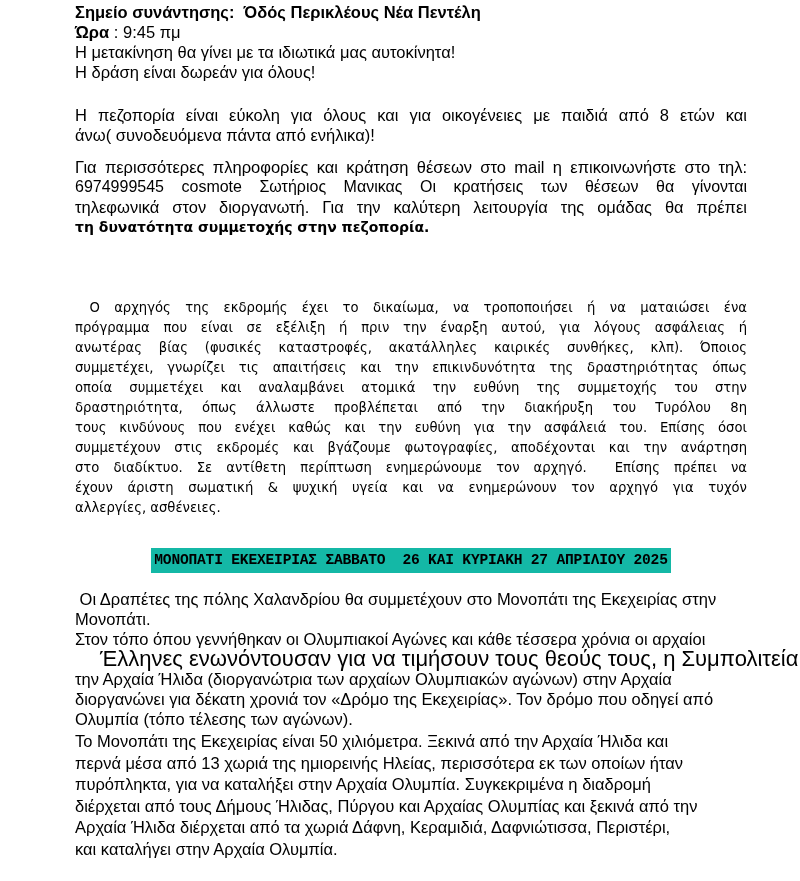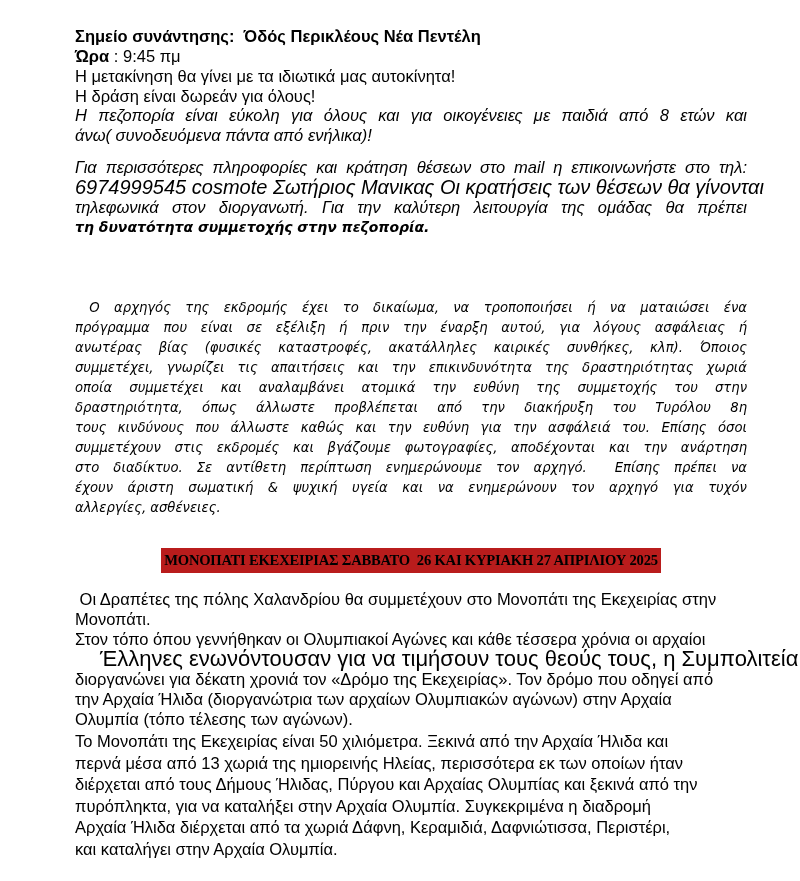--- a/index.html
+++ b/index.html
@@ -5,89 +5,89 @@
     html, body { margin: 0; padding: 0; background: #ffffff; }
     body {
       width: 800px; height: 881px; overflow: hidden; position: relative;
       color: #000000;
       font-family: "DejaVu Sans", "Liberation Sans", sans-serif;
     }
     .page { position: absolute; left: 75px; top: 0; width: 672px; }
     .line { font-size: 14px; line-height: 20px; white-space: nowrap; }
     .verd { font-family: "DejaVu Sans", sans-serif; font-size: 13.2px; line-height: 20px; }
     .narrow { font-family: "Liberation Sans", sans-serif; font-size: 16px; line-height: 20px; }
-    .just { text-align: justify; text-align-last: justify; white-space: nowrap; display: block; font-style: italic; }
+    .just { text-align: justify; text-align-last: justify; white-space: nowrap; display: block; }
     .last { text-align: left; text-align-last: left; }
     b { font-weight: bold; }
     .block { position: absolute; left: 0; width: 672px; }
     .title-wrap { position: absolute; left: 0; width: 672px; top: 548px; text-align: center; }
     .title {
-      display: inline-block; background: #b91c1c; font-weight: bold;
-      font-family: Liberation Serif, serif; font-size: 14.6px; line-height: 25px;
+      display: inline-block; background: #14b8a6; font-weight: bold;
+      font-family: Liberation Mono, monospace; font-size: 14.6px; line-height: 25px;
       padding: 0 3px; letter-spacing: -0.2px;
     }
   </style>
 </head>
 <body>
 
 <div class="page">
 
-  <div class="block" style="top:2px;margin-top:24px;">
+  <div class="block" style="top:2px;">
     <div class="line narrow" style="font-size:16.5px;">
       <b>Σημείο συνάντησης</b><b>:&nbsp; </b><b>Όδός Περικλέους Νέα Πεντέλη</b>
     </div>
     <div class="line narrow" style="font-size:16.5px;">
       <b>Ώρα</b> : <span>9:45 πμ</span>
     </div>
     <div class="line narrow" style="font-size:16.5px;">Η μετακίνηση θα γίνει με τα ιδιωτικά μας αυτοκίνητα!</div>
     <div class="line narrow" style="font-size:16.5px;">Η δράση είναι δωρεάν για όλους!</div>
   </div>
 
   <div class="block" style="top:105px;">
     <span class="line narrow just" style="font-size:16.5px;">Η πεζοπορία είναι εύκολη για όλους και για οικογένειες με παιδιά από 8 ετών και</span>
     <span class="line narrow just last" style="font-size:16.5px;">άνω( συνοδευόμενα πάντα από ενήλικα)!</span>
   </div>
 
   <div class="block" style="top:157px;">
     <span class="line narrow just" style="font-size:16.5px;">Για περισσότερες πληροφορίες και κράτηση θέσεων στο mail  η επικοινωνήστε στο τηλ:</span>
-    <span class="line narrow just" style="font-size:20px;">6974999545 cosmote Σωτήριος Μανικας Οι κρατήσεις των θέσεων θα γίνονται</span>
+    <span class="line narrow just" style="font-size:16px;">6974999545 cosmote Σωτήριος Μανικας Οι κρατήσεις των θέσεων θα γίνονται</span>
     <span class="line narrow just" style="font-size:16.5px;">τηλεφωνικά στον διοργανωτή. Για την καλύτερη λειτουργία της ομάδας θα πρέπει</span>
     <span class="line just last" style="font-size:14px;"><b>τη δυνατότητα συμμετοχής στην πεζοπορία.</b></span>
   </div>
 
   <div class="block" style="top:298px;">
     <span class="line verd just" style="white-space:pre;"> Ο αρχηγός της εκδρομής έχει το δικαίωμα, να τροποποιήσει ή να ματαιώσει ένα</span>
     <span class="line verd just">πρόγραμμα που είναι σε εξέλιξη ή πριν την έναρξη αυτού, για λόγους ασφάλειας ή</span>
     <span class="line verd just">ανωτέρας βίας (φυσικές καταστροφές, ακατάλληλες καιρικές συνθήκες, κλπ). Όποιος</span>
-    <span class="line verd just">συμμετέχει, γνωρίζει τις απαιτήσεις και την επικινδυνότητα της δραστηριότητας χωριά</span>
+    <span class="line verd just">συμμετέχει, γνωρίζει τις απαιτήσεις και την επικινδυνότητα της δραστηριότητας όπως</span>
     <span class="line verd just">οποία συμμετέχει και αναλαμβάνει ατομικά την ευθύνη της συμμετοχής του στην</span>
     <span class="line verd just">δραστηριότητα, όπως άλλωστε προβλέπεται από την διακήρυξη του Τυρόλου 8η</span>
-    <span class="line verd just">τους κινδύνους που άλλωστε καθώς και την ευθύνη για την ασφάλειά του. Επίσης όσοι</span>
+    <span class="line verd just">τους κινδύνους που ενέχει καθώς και την ευθύνη για την ασφάλειά του. Επίσης όσοι</span>
     <span class="line verd just">συμμετέχουν στις εκδρομές και βγάζουμε φωτογραφίες, αποδέχονται και την ανάρτηση</span>
     <span class="line verd just" style="white-space:pre;">στο διαδίκτυο. Σε αντίθετη περίπτωση ενημερώνουμε τον αρχηγό.  Επίσης πρέπει να</span>
     <span class="line verd just">έχουν άριστη σωματική &amp; ψυχική υγεία και να ενημερώνουν τον αρχηγό για τυχόν</span>
     <span class="line verd just last">αλλεργίες, ασθένειες.</span>
   </div>
 
   <div class="title-wrap">
     <span class="title" style="white-space:pre;">ΜΟΝΟΠΑΤΙ ΕΚΕΧΕΙΡΙΑΣ ΣΑΒΒΑΤΟ  26 ΚΑΙ ΚΥΡΙΑΚΗ 27 ΑΠΡΙΛΙΟΥ 2025</span>
   </div>
 
   <div class="block" style="top:589px;">
     <div class="line narrow" style="white-space:pre; font-size:16.5px;"> Οι Δραπέτες της πόλης Χαλανδρίου θα συμμετέχουν στο Μονοπάτι της Εκεχειρίας στην</div>
     <div class="line narrow" style="font-size:16.5px;">Μονοπάτι.</div>
     <div class="line narrow" style="font-size:16.5px;">Στον τόπο όπου γεννήθηκαν οι Ολυμπιακοί Αγώνες και κάθε τέσσερα χρόνια οι αρχαίοι</div>
     <div class="line narrow" style="font-size:22px;margin-left:25px;">Έλληνες ενωνόντουσαν για να τιμήσουν τους θεούς τους, η Συμπολιτεία Ολυμπίας</div>
+    <div class="line narrow" style="font-size:16.5px;">την Αρχαία Ήλιδα (διοργανώτρια των αρχαίων Ολυμπιακών αγώνων) στην Αρχαία</div>
     <div class="line narrow" style="font-size:16.5px;">διοργανώνει για δέκατη χρονιά τον «Δρόμο της Εκεχειρίας». Τον δρόμο που οδηγεί από</div>
-    <div class="line narrow" style="font-size:16.5px;">την Αρχαία Ήλιδα (διοργανώτρια των αρχαίων Ολυμπιακών αγώνων) στην Αρχαία</div>
     <div class="line narrow" style="font-size:16.5px;">Ολυμπία (τόπο τέλεσης των αγώνων).</div>
   </div>
 
   <div class="block" style="top:731px;">
     <div class="line narrow" style="font-size:16.5px; line-height:21.5px;">Το Μονοπάτι της Εκεχειρίας είναι 50 χιλιόμετρα. Ξεκινά από την Αρχαία Ήλιδα και</div>
     <div class="line narrow" style="font-size:16.5px; line-height:21.5px;">περνά μέσα από 13 χωριά της ημιορεινής Ηλείας, περισσότερα εκ των οποίων ήταν</div>
+    <div class="line narrow" style="font-size:16.5px; line-height:21.5px;">πυρόπληκτα, για να καταλήξει στην Αρχαία Ολυμπία. Συγκεκριμένα η διαδρομή</div>
     <div class="line narrow" style="font-size:16.5px; line-height:21.5px;">διέρχεται από τους Δήμους Ήλιδας, Πύργου και Αρχαίας Ολυμπίας και ξεκινά από την</div>
-    <div class="line narrow" style="font-size:16.5px; line-height:21.5px;">πυρόπληκτα, για να καταλήξει στην Αρχαία Ολυμπία. Συγκεκριμένα η διαδρομή</div>
     <div class="line narrow" style="font-size:16.5px; line-height:21.5px;">Αρχαία Ήλιδα διέρχεται από τα χωριά Δάφνη, Κεραμιδιά, Δαφνιώτισσα, Περιστέρι,</div>
     <div class="line narrow" style="font-size:16.5px; line-height:21.5px;">και καταλήγει στην Αρχαία Ολυμπία.</div>
   </div>
 
 </div>
 
 </body></html>

